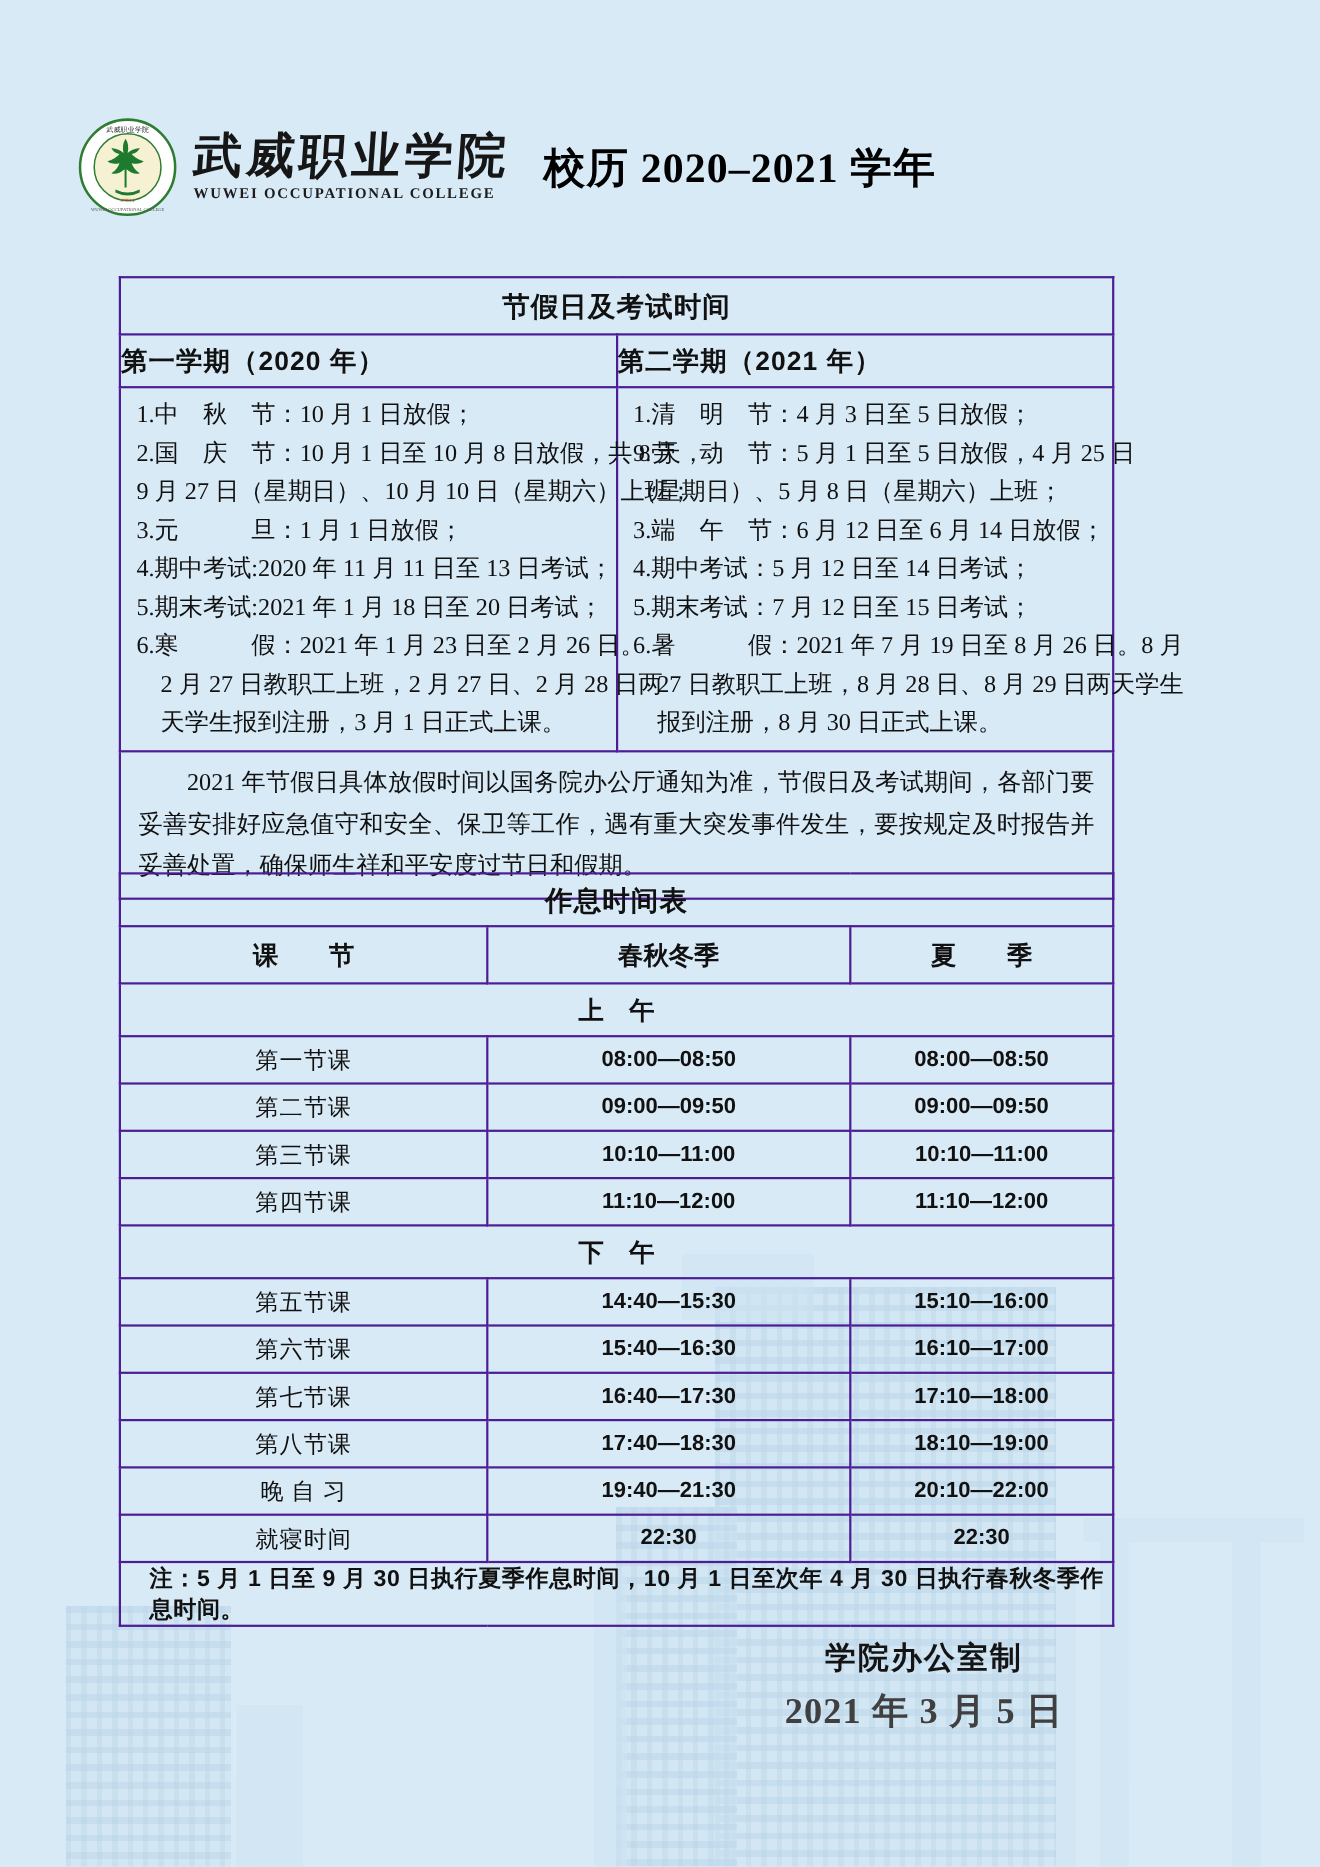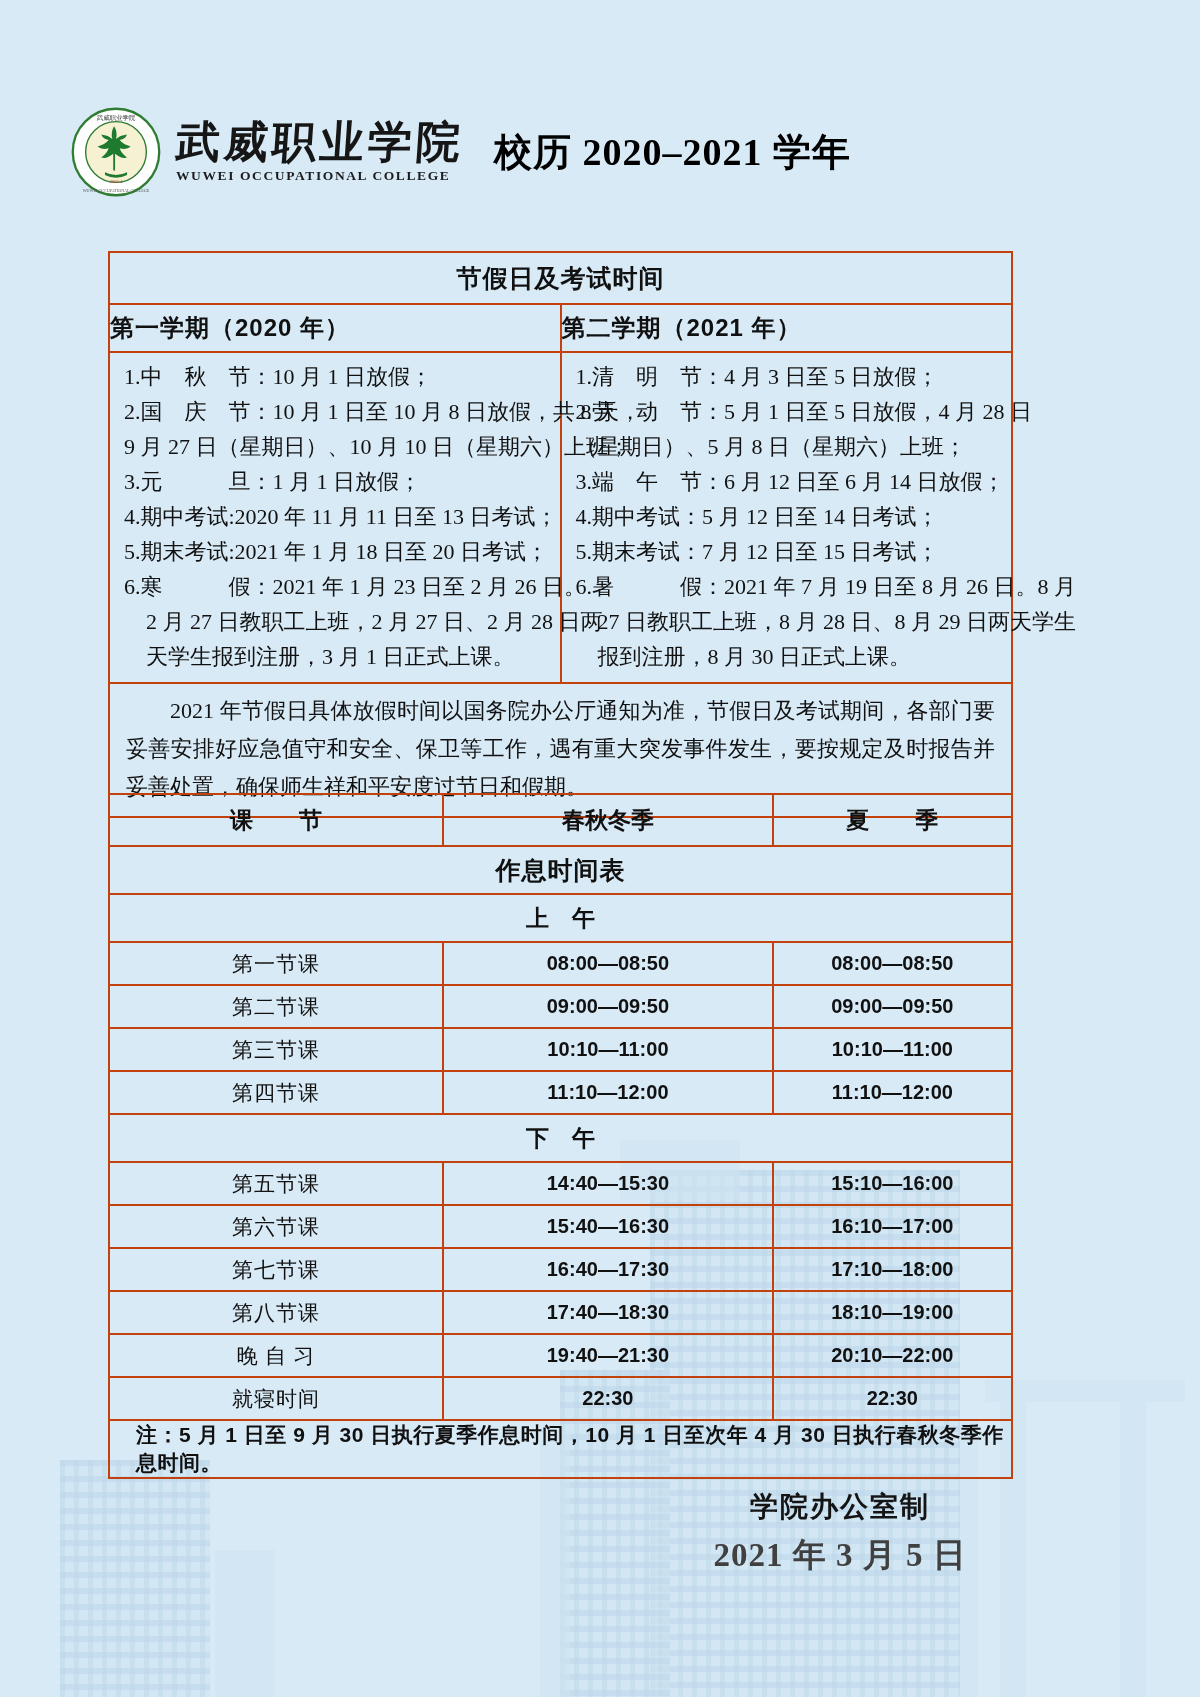--- a/index.html
+++ b/index.html
@@ -21,21 +21,21 @@
   .brand{margin-left:14px;}
   .brand-cn{font-family:"DejaVu Serif", serif;font-weight:bold;font-size:44px;line-height:44px;
             letter-spacing:4px;color:#161616;transform:skewX(-4deg);}
   .brand-en{font-family:"Liberation Serif", serif;font-weight:bold;font-size:13.5px;
             letter-spacing:1.6px;color:#1c1c1c;margin-top:4px;}
   .page-title{font-family:"Liberation Serif", serif;font-weight:bold;font-size:38px;
               color:#000000;margin-left:30px;letter-spacing:1px;}
   
   .tbl{position:absolute;left:108px;width:905px;border-collapse:collapse;table-layout:fixed;
        background:transparent;}
-  .tbl td,.tbl th{border:2px solid #c2410c;padding:0;}
+  .tbl td,.tbl th{border:2px solid #4c1d95;padding:0;}
   
   .t1{top:251px;}
   .t1 .tbl-title{height:50px;font-family:"Liberation Sans", sans-serif;font-weight:bold;
                  font-size:25px;text-align:center;letter-spacing:1px;}
   .t1 .sem-head{height:46px;font-family:"Liberation Sans", sans-serif;font-weight:bold;
                 font-size:24px;text-align:left;letter-spacing:1px;}
   .t1 .sem-body{vertical-align:top;padding:6px 10px 8px 14px;}
   .sem-line{font-size:22px;line-height:35px;white-space:nowrap;}
   .t1 .note-cell{padding:8px 16px 10px 16px;}
   .t1 .note-text{font-size:22px;line-height:38px;text-indent:2em;text-align:justify;}
@@ -117,21 +117,21 @@
               <div class="sem-line">4.期中考试:2020 年 11 月 11 日至 13 日考试；</div>
               <div class="sem-line">5.期末考试:2021 年 1 月 18 日至 20 日考试；</div>
               <div class="sem-line">6.寒　　　假：2021 年 1 月 23 日至 2 月 26 日。</div>
               <div class="sem-line">　2 月 27 日教职工上班，2 月 27 日、2 月 28 日两</div>
               <div class="sem-line">　天学生报到注册，3 月 1 日正式上课。</div>
             </div>
       </td>
       <td class="sem-body">
         <div>
               <div class="sem-line">1.清　明　节：4 月 3 日至 5 日放假；</div>
-              <div class="sem-line">2.劳　动　节：5 月 1 日至 5 日放假，4 月 28 日</div>
+              <div class="sem-line">9.劳　动　节：5 月 1 日至 5 日放假，4 月 25 日</div>
               <div class="sem-line">（星期日）、5 月 8 日（星期六）上班；</div>
               <div class="sem-line">3.端　午　节：6 月 12 日至 6 月 14 日放假；</div>
               <div class="sem-line">4.期中考试：5 月 12 日至 14 日考试；</div>
               <div class="sem-line">5.期末考试：7 月 12 日至 15 日考试；</div>
               <div class="sem-line">6.暑　　　假：2021 年 7 月 19 日至 8 月 26 日。8 月</div>
               <div class="sem-line">　27 日教职工上班，8 月 28 日、8 月 29 日两天学生</div>
               <div class="sem-line">　报到注册，8 月 30 日正式上课。</div>
             </div>
       </td>
     </tr>
@@ -144,26 +144,26 @@
     </table>
 
   <table class="tbl t2">
     <colgroup>
         <col style="width:37%">
         <col style="width:36.5%">
         <col style="width:26.5%">
       </colgroup>
     <tbody>
         <tr>
+      <th class="tbl-title" colspan="3">作息时间表</th>
+    </tr>
+    <tr>
       <th class="col-head">课　　节</th>
       <th class="col-head">春秋冬季</th>
       <th class="col-head">夏　　季</th>
-    </tr>
-    <tr>
-      <th class="tbl-title" colspan="3">作息时间表</th>
     </tr>
     </tbody>
       <tbody>
         <tr class="section-row">
           <td colspan="3">上　午</td>
         </tr>
         <tr class="data-row">
           <td class="lesson">第一节课</td>
           <td class="time">08:00—08:50</td>
           <td class="time">08:00—08:50</td>

